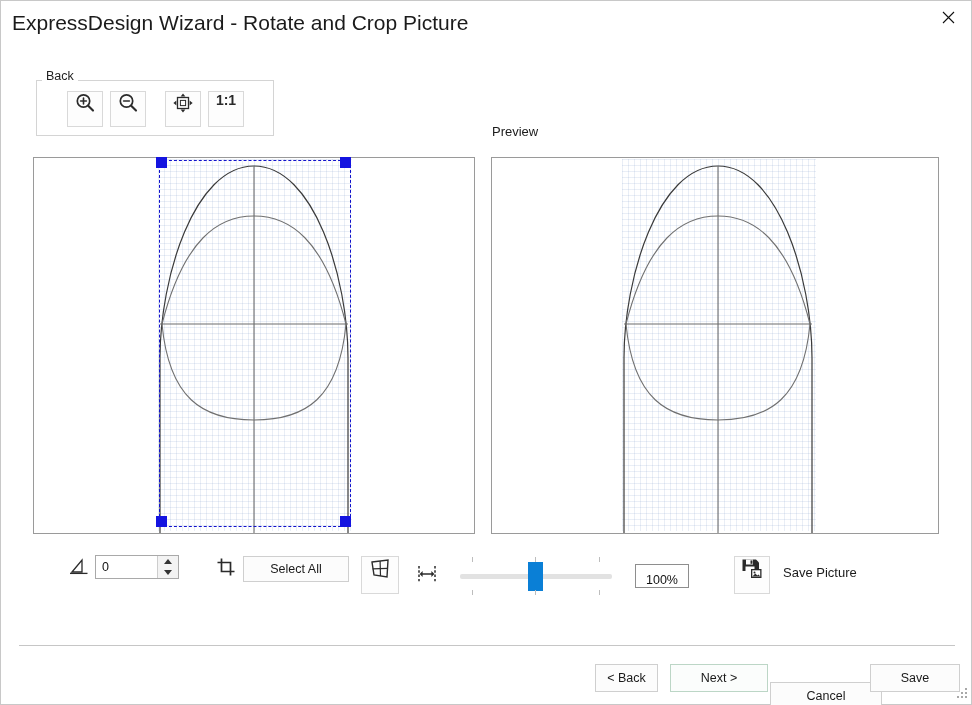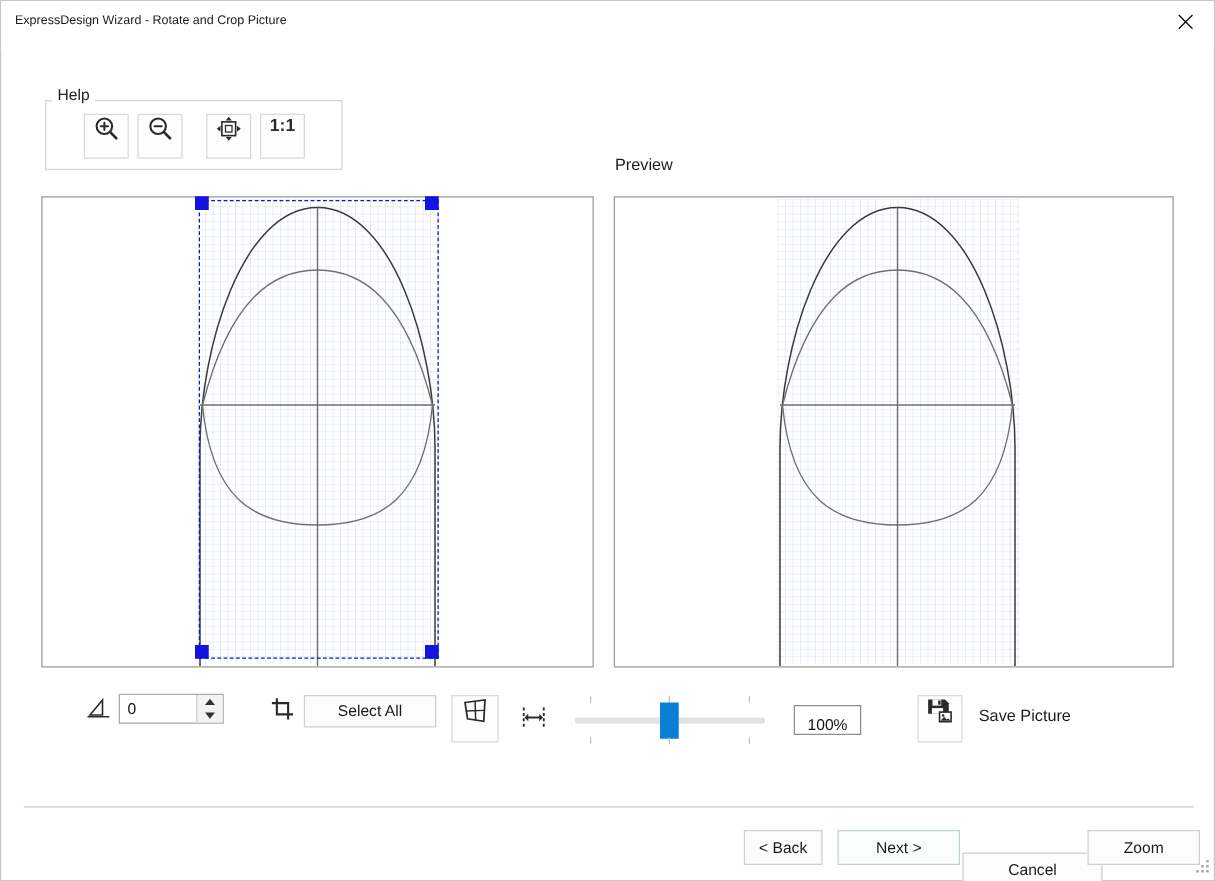--- a/index.html
+++ b/index.html
@@ -27,21 +27,21 @@
   
   .titlebar {
     position: absolute;
     left: 0; top: 0;
     width: 970px; height: 40px;
     background: #ffffff;
   }
   .title-text {
     position: absolute;
     left: 11px; top: 10px;
-    font-size: 10px;
+    font-size: 21px;
     color: #1b1b1b;
     white-space: nowrap;
   }
   .close-btn {
     position: absolute;
     right: 0px; top: 0px;
     width: 46px; height: 32px;
     display: flex;
     align-items: center;
     justify-content: center;
@@ -315,21 +315,21 @@
   <div class="titlebar">
     <div class="title-text">ExpressDesign Wizard - Rotate and Crop Picture</div>
     <div class="close-btn">
       <svg width="13" height="13" viewBox="0 0 13 13">
         <path d="M1 1 L12 12 M12 1 L1 12" stroke="#111" stroke-width="1.1" fill="none"></path>
       </svg>
     </div>
   </div>
 
   <div class="zoom-group"></div>
-  <div class="zoom-legend">Help</div>
+  <div class="zoom-legend">Back</div>
 
   <div class="tool-btn" id="zoom-in-btn">
     <svg width="22" height="22" viewBox="0 0 22 22">
       <circle cx="9.5" cy="9" r="6.2" stroke="#2b2b2b" stroke-width="1.7" fill="none"></circle>
       <path d="M14.2 13.7 L19 18.6" stroke="#2b2b2b" stroke-width="2.1" stroke-linecap="round"></path>
       <path d="M6.6 9 H12.4 M9.5 6.1 V11.9" stroke="#2b2b2b" stroke-width="1.6" stroke-linecap="round"></path>
     </svg>
   </div>
 
   <div class="tool-btn" id="zoom-out-btn">
@@ -481,21 +481,21 @@
   <div class="footer-btn" id="back-button">
     <span>&lt; Back</span>
   </div>
   <div class="footer-btn" id="next-button">
     <span>Next &gt;</span>
   </div>
   <div class="footer-btn" id="cancel-button">
     <span>Cancel</span>
   </div>
   <div class="footer-btn" id="help-button">
-    <span>Zoom</span>
+    <span>Save</span>
   </div>
 
   <div class="resize-grip">
     <div class="grip-dot" style="left:10px; top:0px;"></div>
     <div class="grip-dot" style="left:6px;  top:4px;"></div>
     <div class="grip-dot" style="left:10px; top:4px;"></div>
     <div class="grip-dot" style="left:2px;  top:8px;"></div>
     <div class="grip-dot" style="left:6px;  top:8px;"></div>
     <div class="grip-dot" style="left:10px; top:8px;"></div>
   </div>

